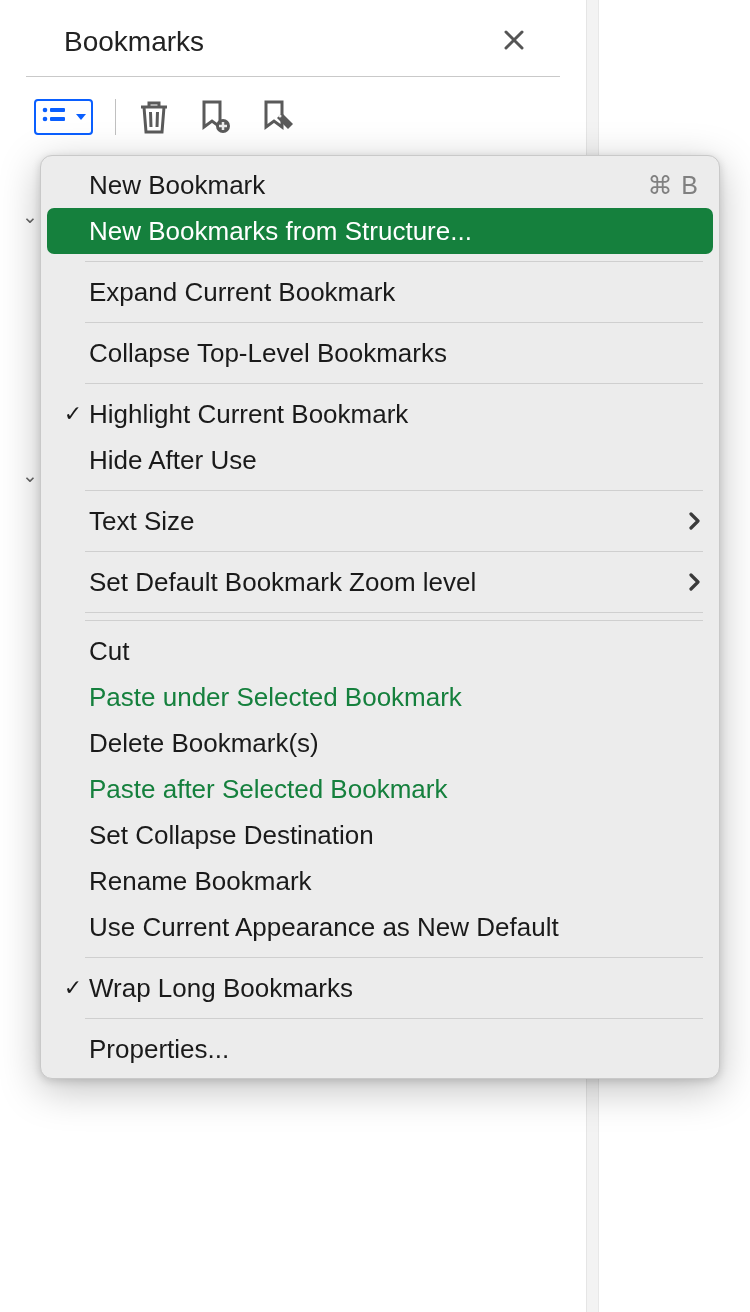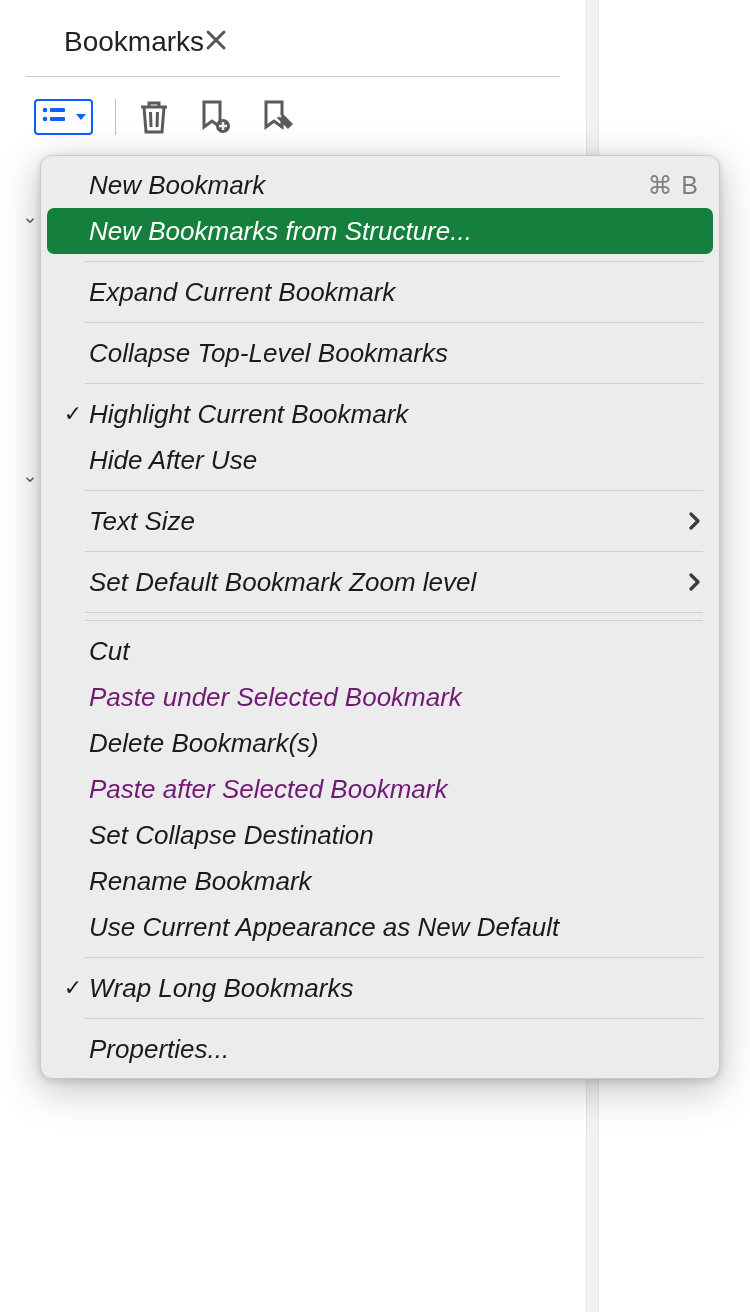--- a/index.html
+++ b/index.html
@@ -36,21 +36,21 @@
       position: absolute;
       left: 600px;
       top: 0;
       width: 150px;
       height: 100%;
       background: #ffffff;
     }
     .panel-header {
       display: flex;
       align-items: center;
-      justify-content: flex-start;
+      justify-content: space-between;
       padding: 14px 34px 18px 38px;
       border-bottom: 1px solid #c9c9c9;
       margin: 0 26px 8px 26px;
     }
     .panel-title {
       font-size: 28px;
       font-weight: 400;
       color: #222;
     }
     .close-x {
@@ -139,41 +139,40 @@
     .menu-item .check-col {
       width: 32px;
       text-align: center;
       font-size: 22px;
       flex-shrink: 0;
     }
     .menu-item .label {
       flex: 1;
       white-space: nowrap;
       overflow: hidden;
-      font-style: italic;
     }
     .menu-item .shortcut {
       color: #808080;
       font-size: 25px;
       letter-spacing: 1px;
       padding-right: 4px;
     }
     .menu-item .chevron {
       color: #3a3a3a;
       padding-right: 2px;
     }
     .menu-item.highlighted {
       background: #15803d;
       color: #ffffff;
     }
     .menu-item.highlighted .label {
       color: #ffffff;
     }
     .menu-item.disabled .label {
-      color: #701a75;
+      color: #15803d;
     }
     .menu-item.disabled {
       cursor: default;
     }
     .menu-sep {
       height: 1px;
       background: #cfcfcf;
       margin: 7px 16px 7px 16px;
     }
     .first-sep {

